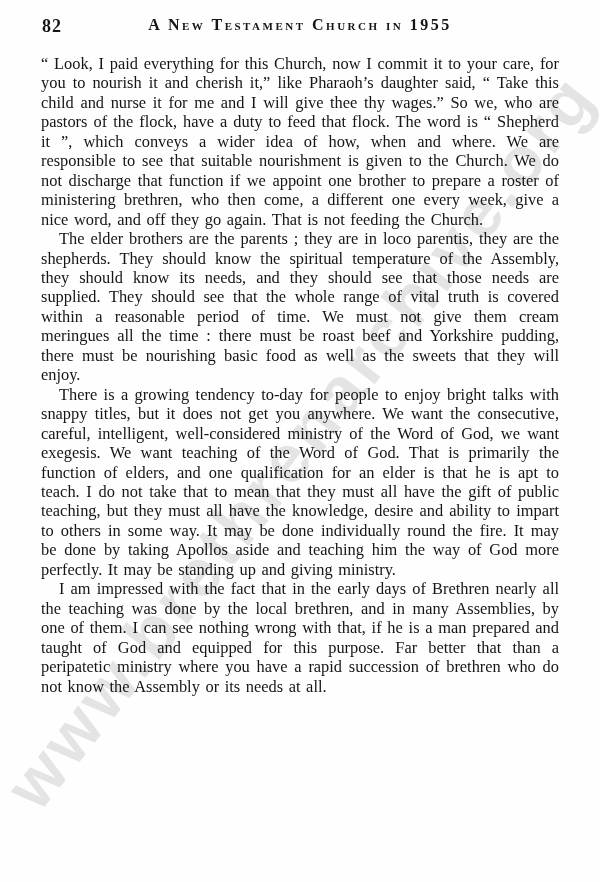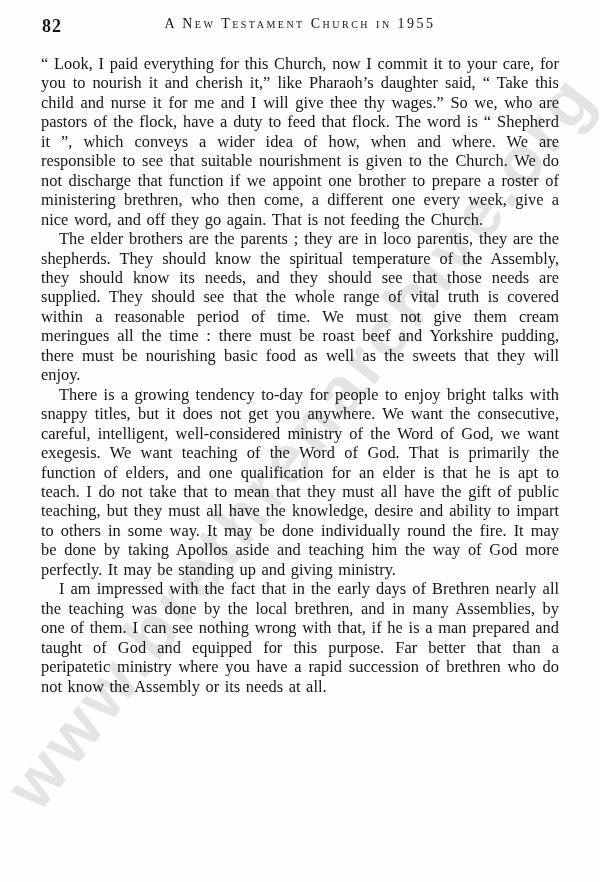--- a/index.html
+++ b/index.html
@@ -42,22 +42,22 @@
     left: 0;
     top: 0;
     font-size: 18px;
     font-weight: bold;
     letter-spacing: 1px;
   }
   .running-title {
     display: block;
     text-align: center;
     font-variant: small-caps;
-    font-weight: normal;
-    font-size: 14px;
+    font-weight: bold;
+    font-size: 16px;
     letter-spacing: 2.5px;
     white-space: nowrap;
   }
   .page-body {
     position: absolute;
     top: 54px;
     left: 41px;
     width: 518px;
     text-align: justify;
     font-size: 16.4px;

